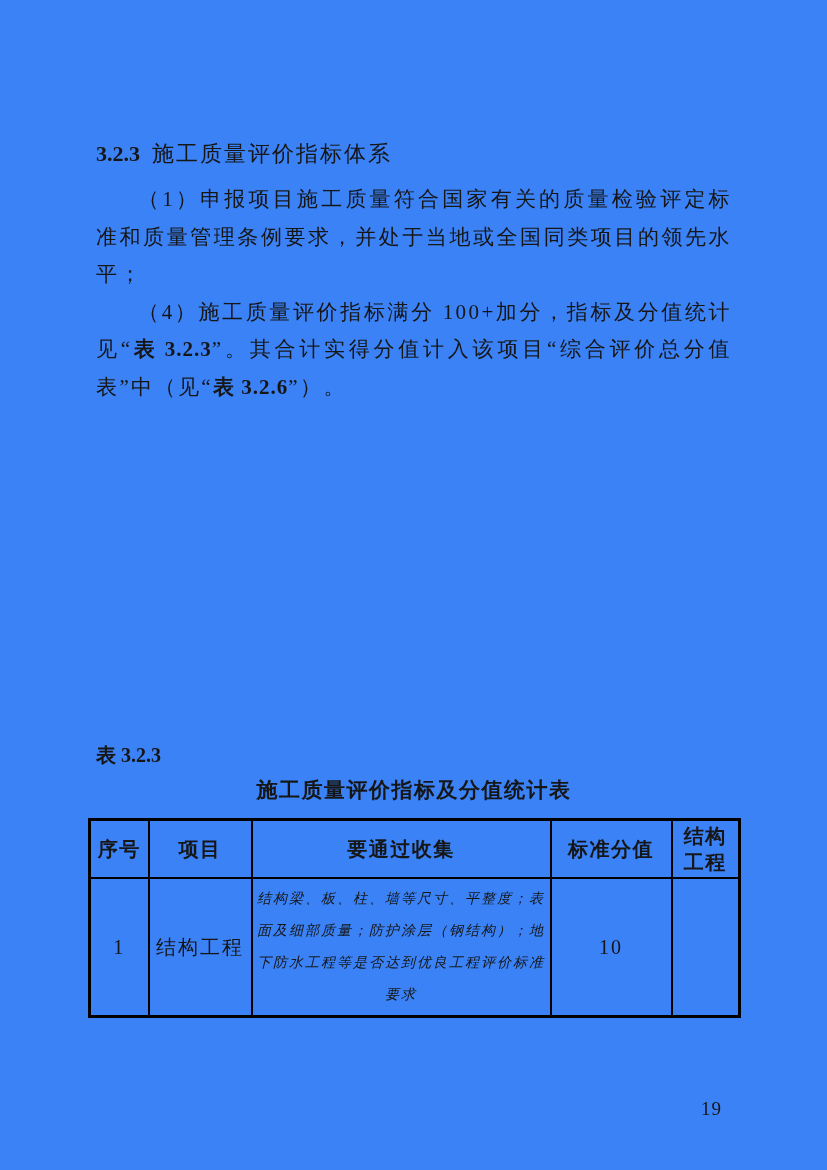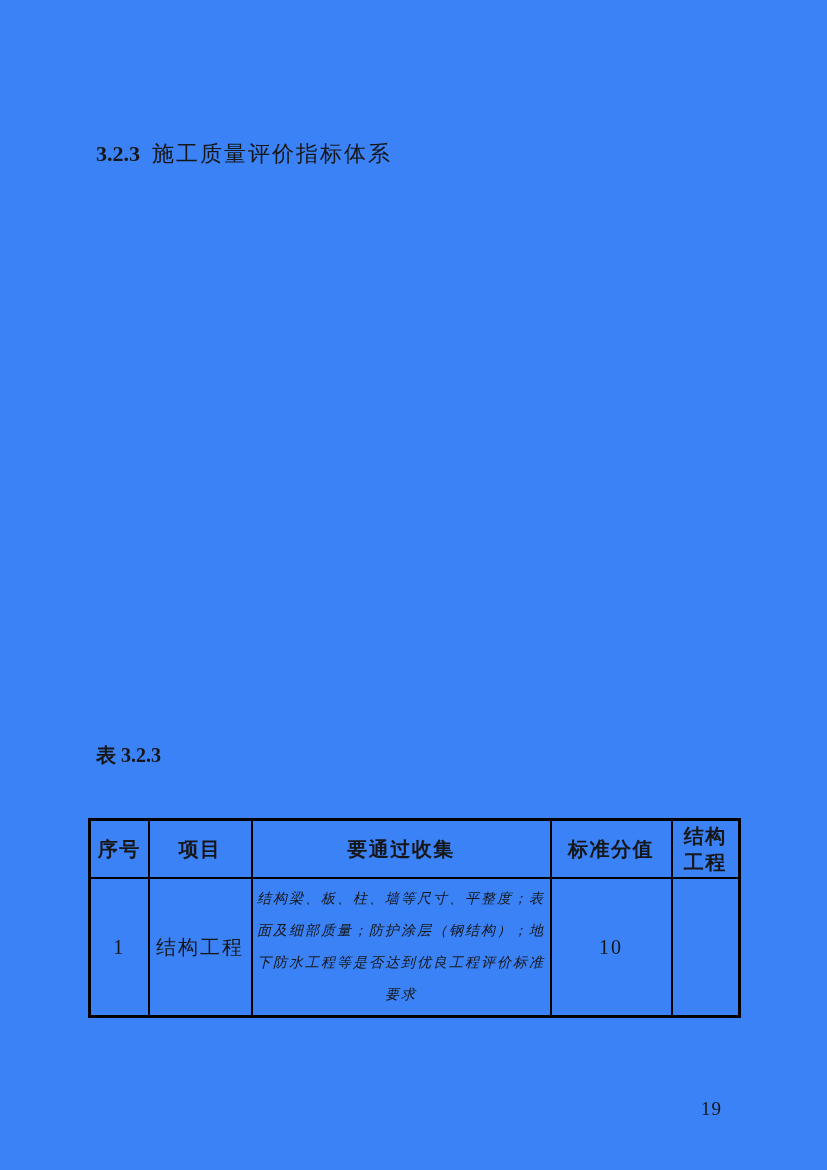--- a/index.html
+++ b/index.html
@@ -102,27 +102,30 @@
   }
 </style>
 </head>
 <body>
 
 <div class="page">
 
   <div class="body-text">
     <div class="heading"><span class="h-number">3.2.3</span><span class="h-title">施工质量评价指标体系</span></div>
 
+    <p class="para"><span>（1）申报项目施工质量符合国家有关的质量检验评定标准和质量管理条例要求，并处于当地或全国同类项目的领先水平；</span></p>
 
 
 
+    <p class="para"><span>（4）施工质量评价指标满分 100+加分，指标及分值统计见“</span><b>表 3.2.3</b><span>”。其合计实得分值计入该项目“综合评价总分值表”中（见“</span><b>表 3.2.6</b><span>”）。</span></p>
   </div>
 
   <div class="table-label">表 3.2.3</div>
 
+  <div class="table-title">施工质量评价指标及分值统计表</div>
 
   <table class="score">
     <colgroup>
       <col style="width:59px">
       <col style="width:103px">
       <col style="width:299px">
       <col style="width:121px">
       <col style="width:68px">
     </colgroup>
     <thead>

